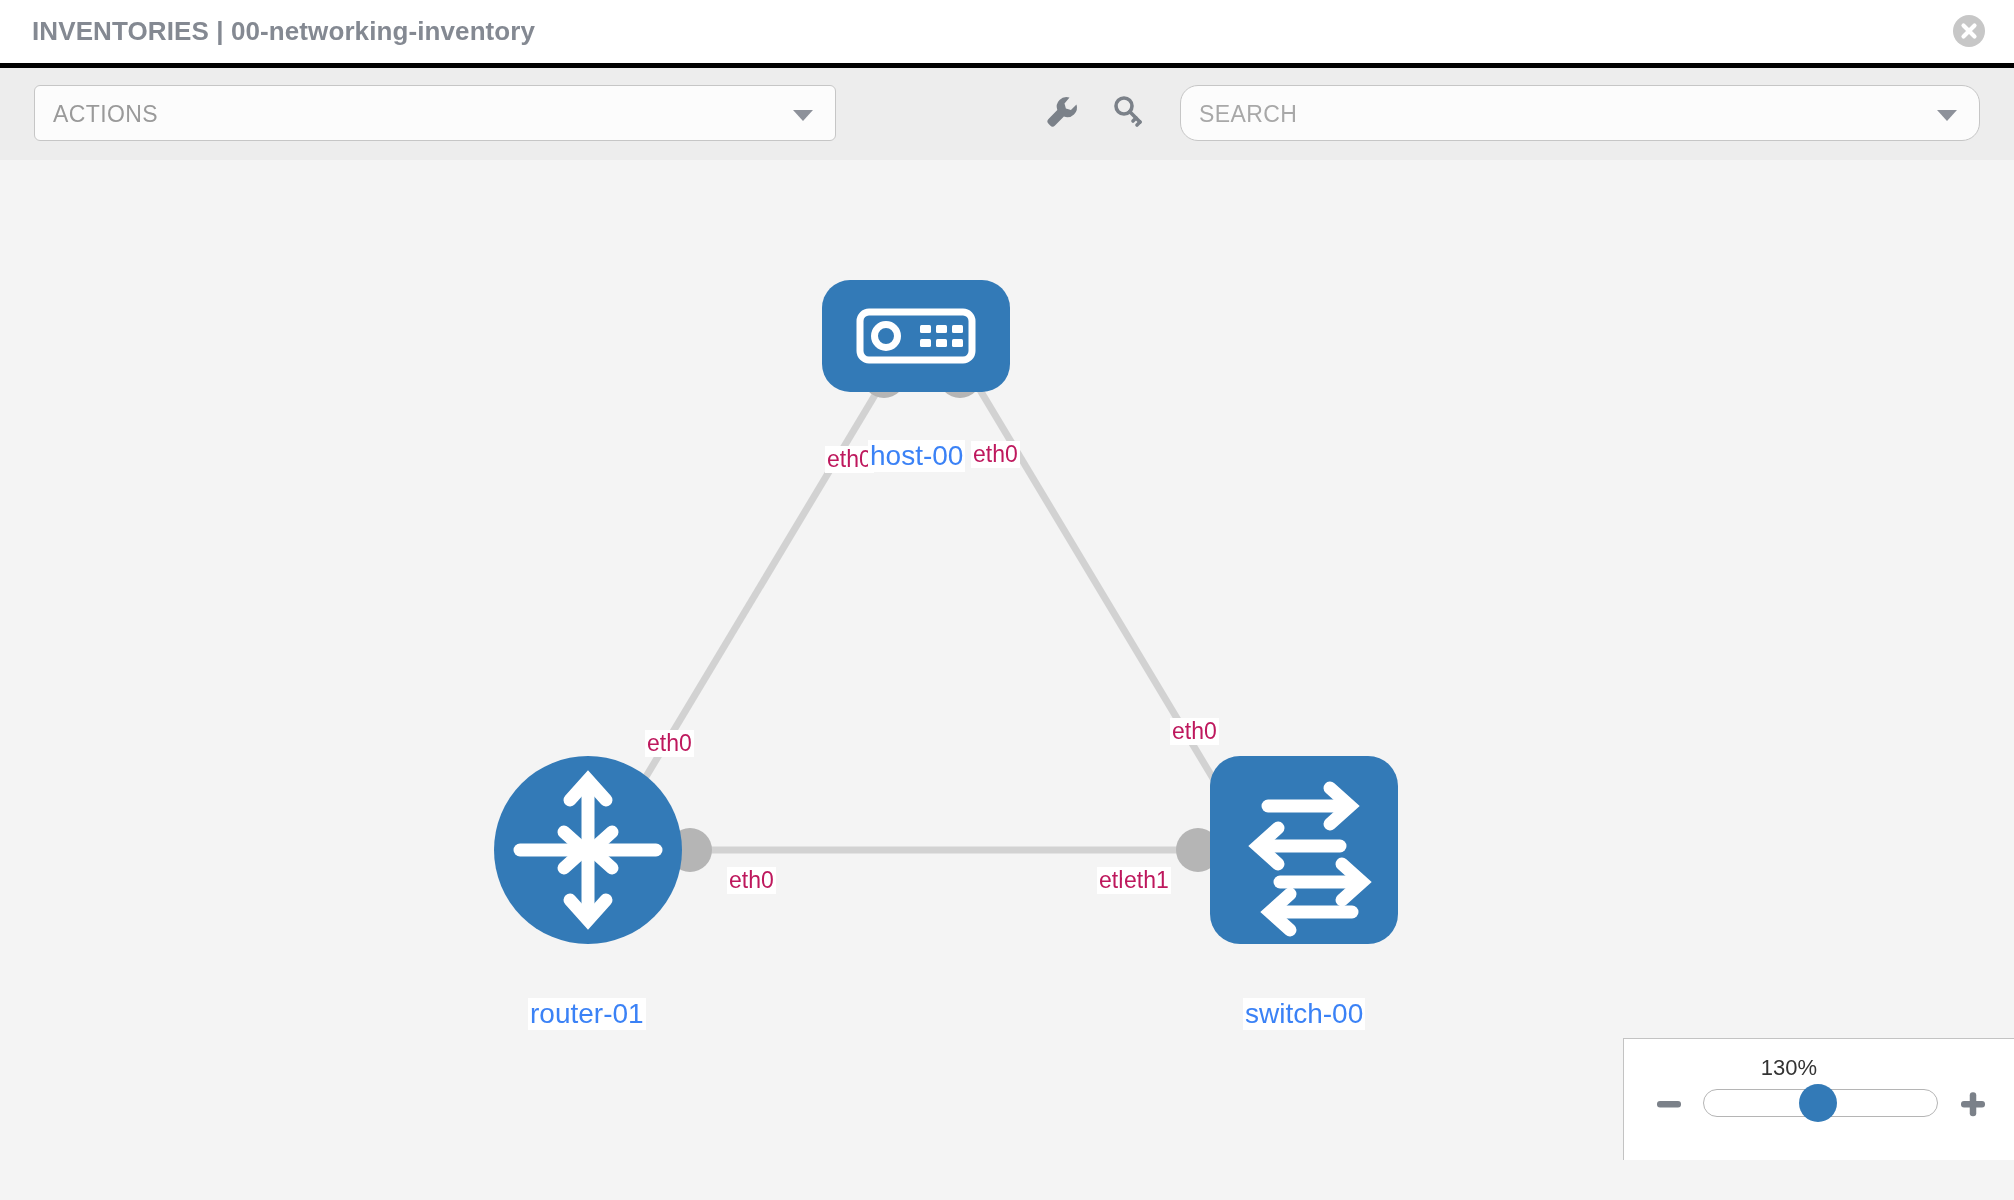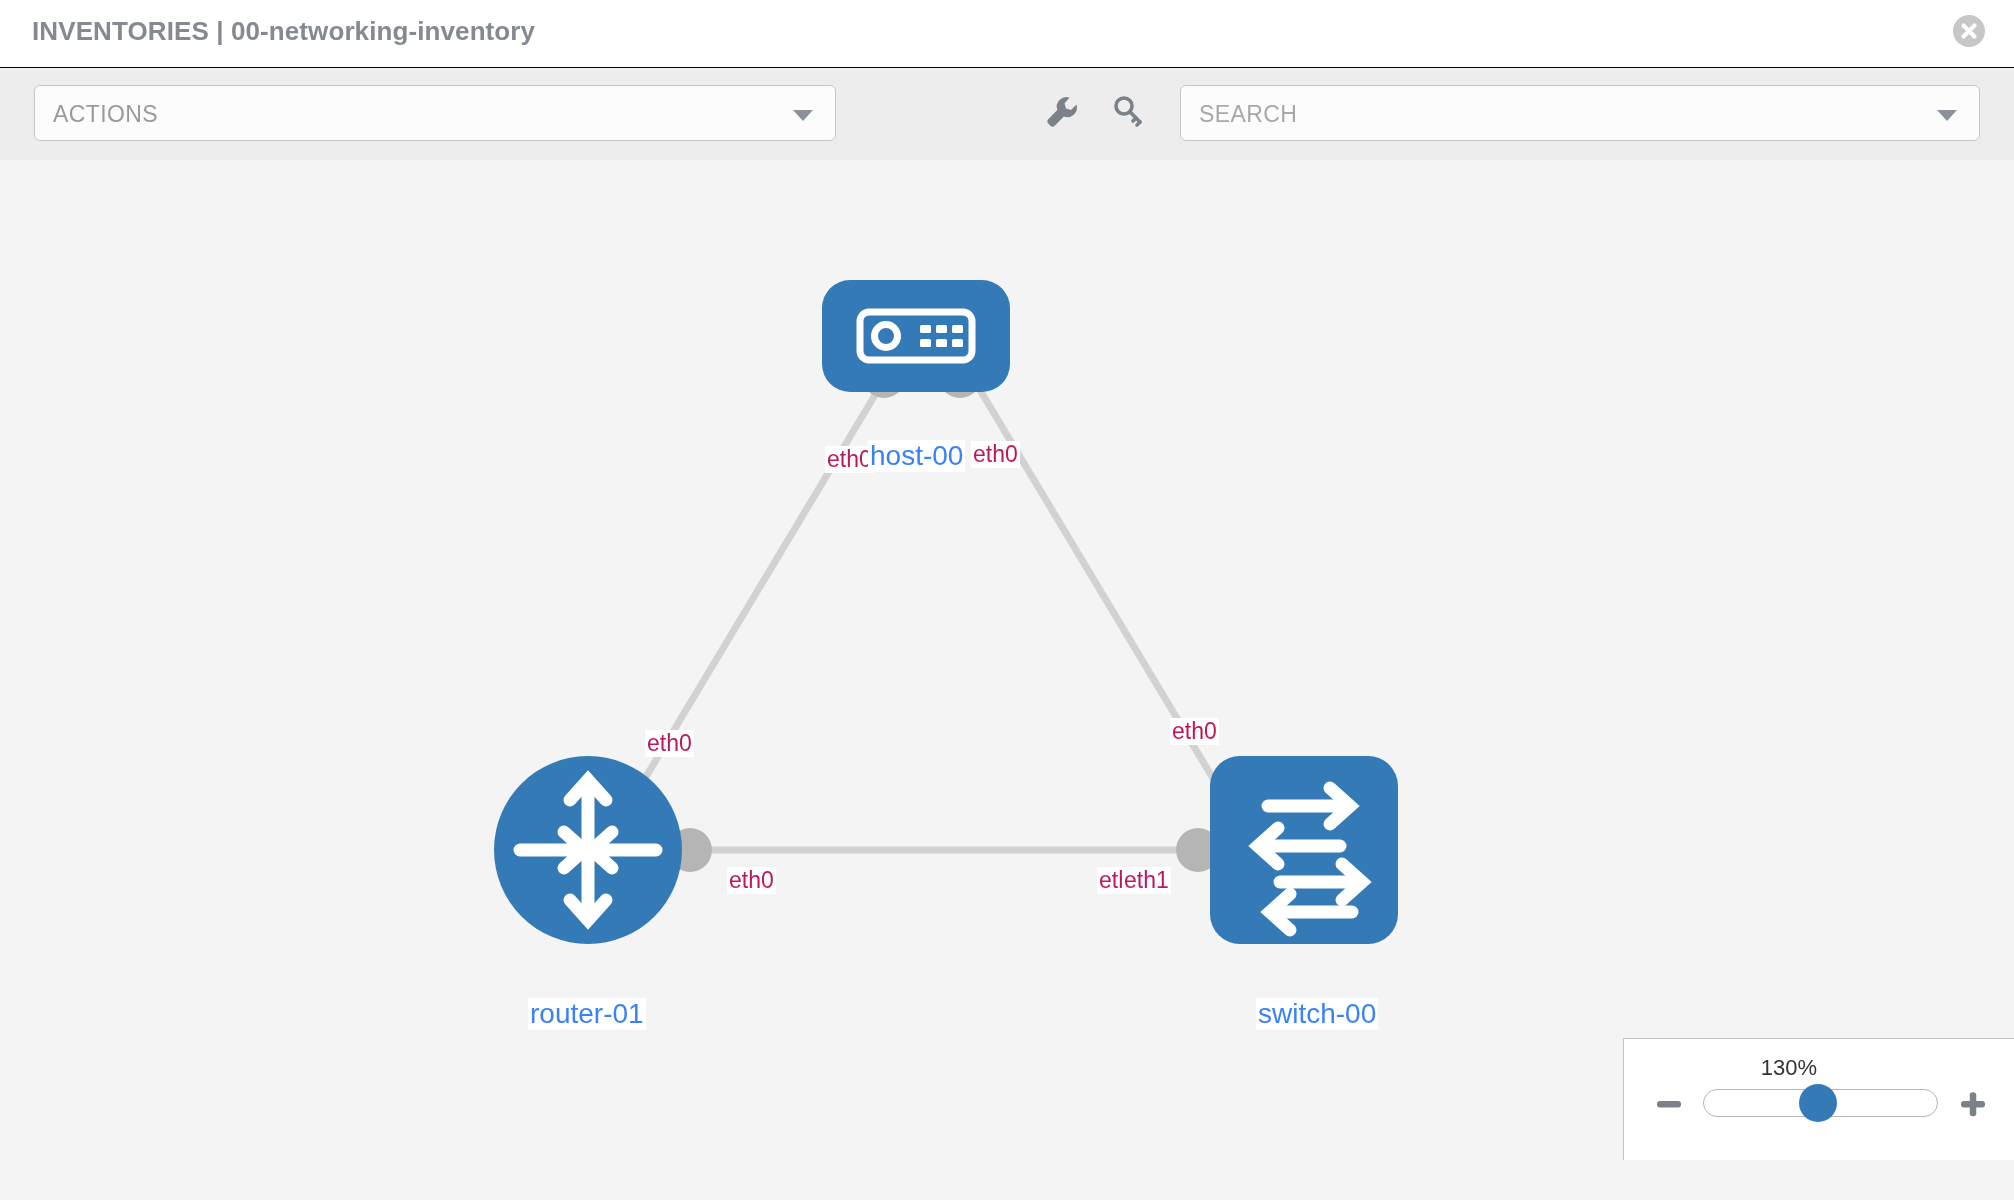--- a/index.html
+++ b/index.html
@@ -10,21 +10,21 @@
     font-family: "Liberation Sans", sans-serif;
     overflow: hidden;
   }
   #app { position: relative; width: 2014px; height: 1200px; }
 
   
   .header {
     position: absolute; left: 0; top: 0;
     width: 2014px; height: 68px;
     background: #ffffff;
-    border-bottom: 1px solid #000000;
+    border-bottom: 5px solid #000000;
   }
   .header-title {
     position: absolute; left: 32px; top: 16px;
     font-size: 26px; font-weight: bold;
     color: #848992; letter-spacing: 0.1px;
     white-space: nowrap;
   }
   .close-btn {
     position: absolute; right: 28px; top: 14px;
     width: 34px; height: 34px; border: none;
@@ -62,21 +62,21 @@
     background: transparent; border: none;
     cursor: pointer; padding: 0;
   }
   #wrench-btn { left: 1038px; }
   #key-btn    { left: 1105px; }
 
   .search-box {
     position: absolute; left: 1180px; top: 17px;
     width: 800px; height: 56px;
     background: #fcfcfc;
-    border: 1px solid #c6c6c6; border-radius: 6px;
+    border: 1px solid #c6c6c6; border-radius: 18px;
     cursor: text;
   }
   .search-text {
     position: absolute; left: 18px; top: 15px;
     font-size: 23px; color: #a8a8a8; letter-spacing: 0.4px;
   }
 
   
   .canvas {
     position: absolute; left: 0; top: 160px;
@@ -259,21 +259,21 @@
     <span class="edge-label" style="left:825px; top:286px;">eth0</span>
     <span class="edge-label" style="left:971px; top:281px;">eth0</span>
     <span class="edge-label" style="left:645px; top:570px;">eth0</span>
     <span class="edge-label" style="left:1170px; top:558px;">eth0</span>
     <span class="edge-label" style="left:727px; top:707px;">eth0</span>
     <span class="edge-label" style="left:1097px; top:707px;">eth0</span>
     <span class="edge-label" style="left:1122px; top:707px;">eth1</span>
 
     <span class="node-label" style="left:868px; top:280px;">host-00</span>
     <span class="node-label" style="left:528px; top:838px;">router-01</span>
-    <span class="node-label" style="left:1243px; top:838px;margin-left:13px;">switch-00</span>
+    <span class="node-label" style="left:1243px; top:838px;">switch-00</span>
   </div>
 
   <div class="zoom-panel">
     <div class="zoom-value">130%</div>
 
     <button class="zoom-minus" aria-label="Zoom out">
       <svg width="34" height="34" viewBox="0 0 34 34">
         <rect x="5" y="14" width="24" height="6.5" rx="3" fill="#7b8189"></rect>
       </svg>
     </button>

